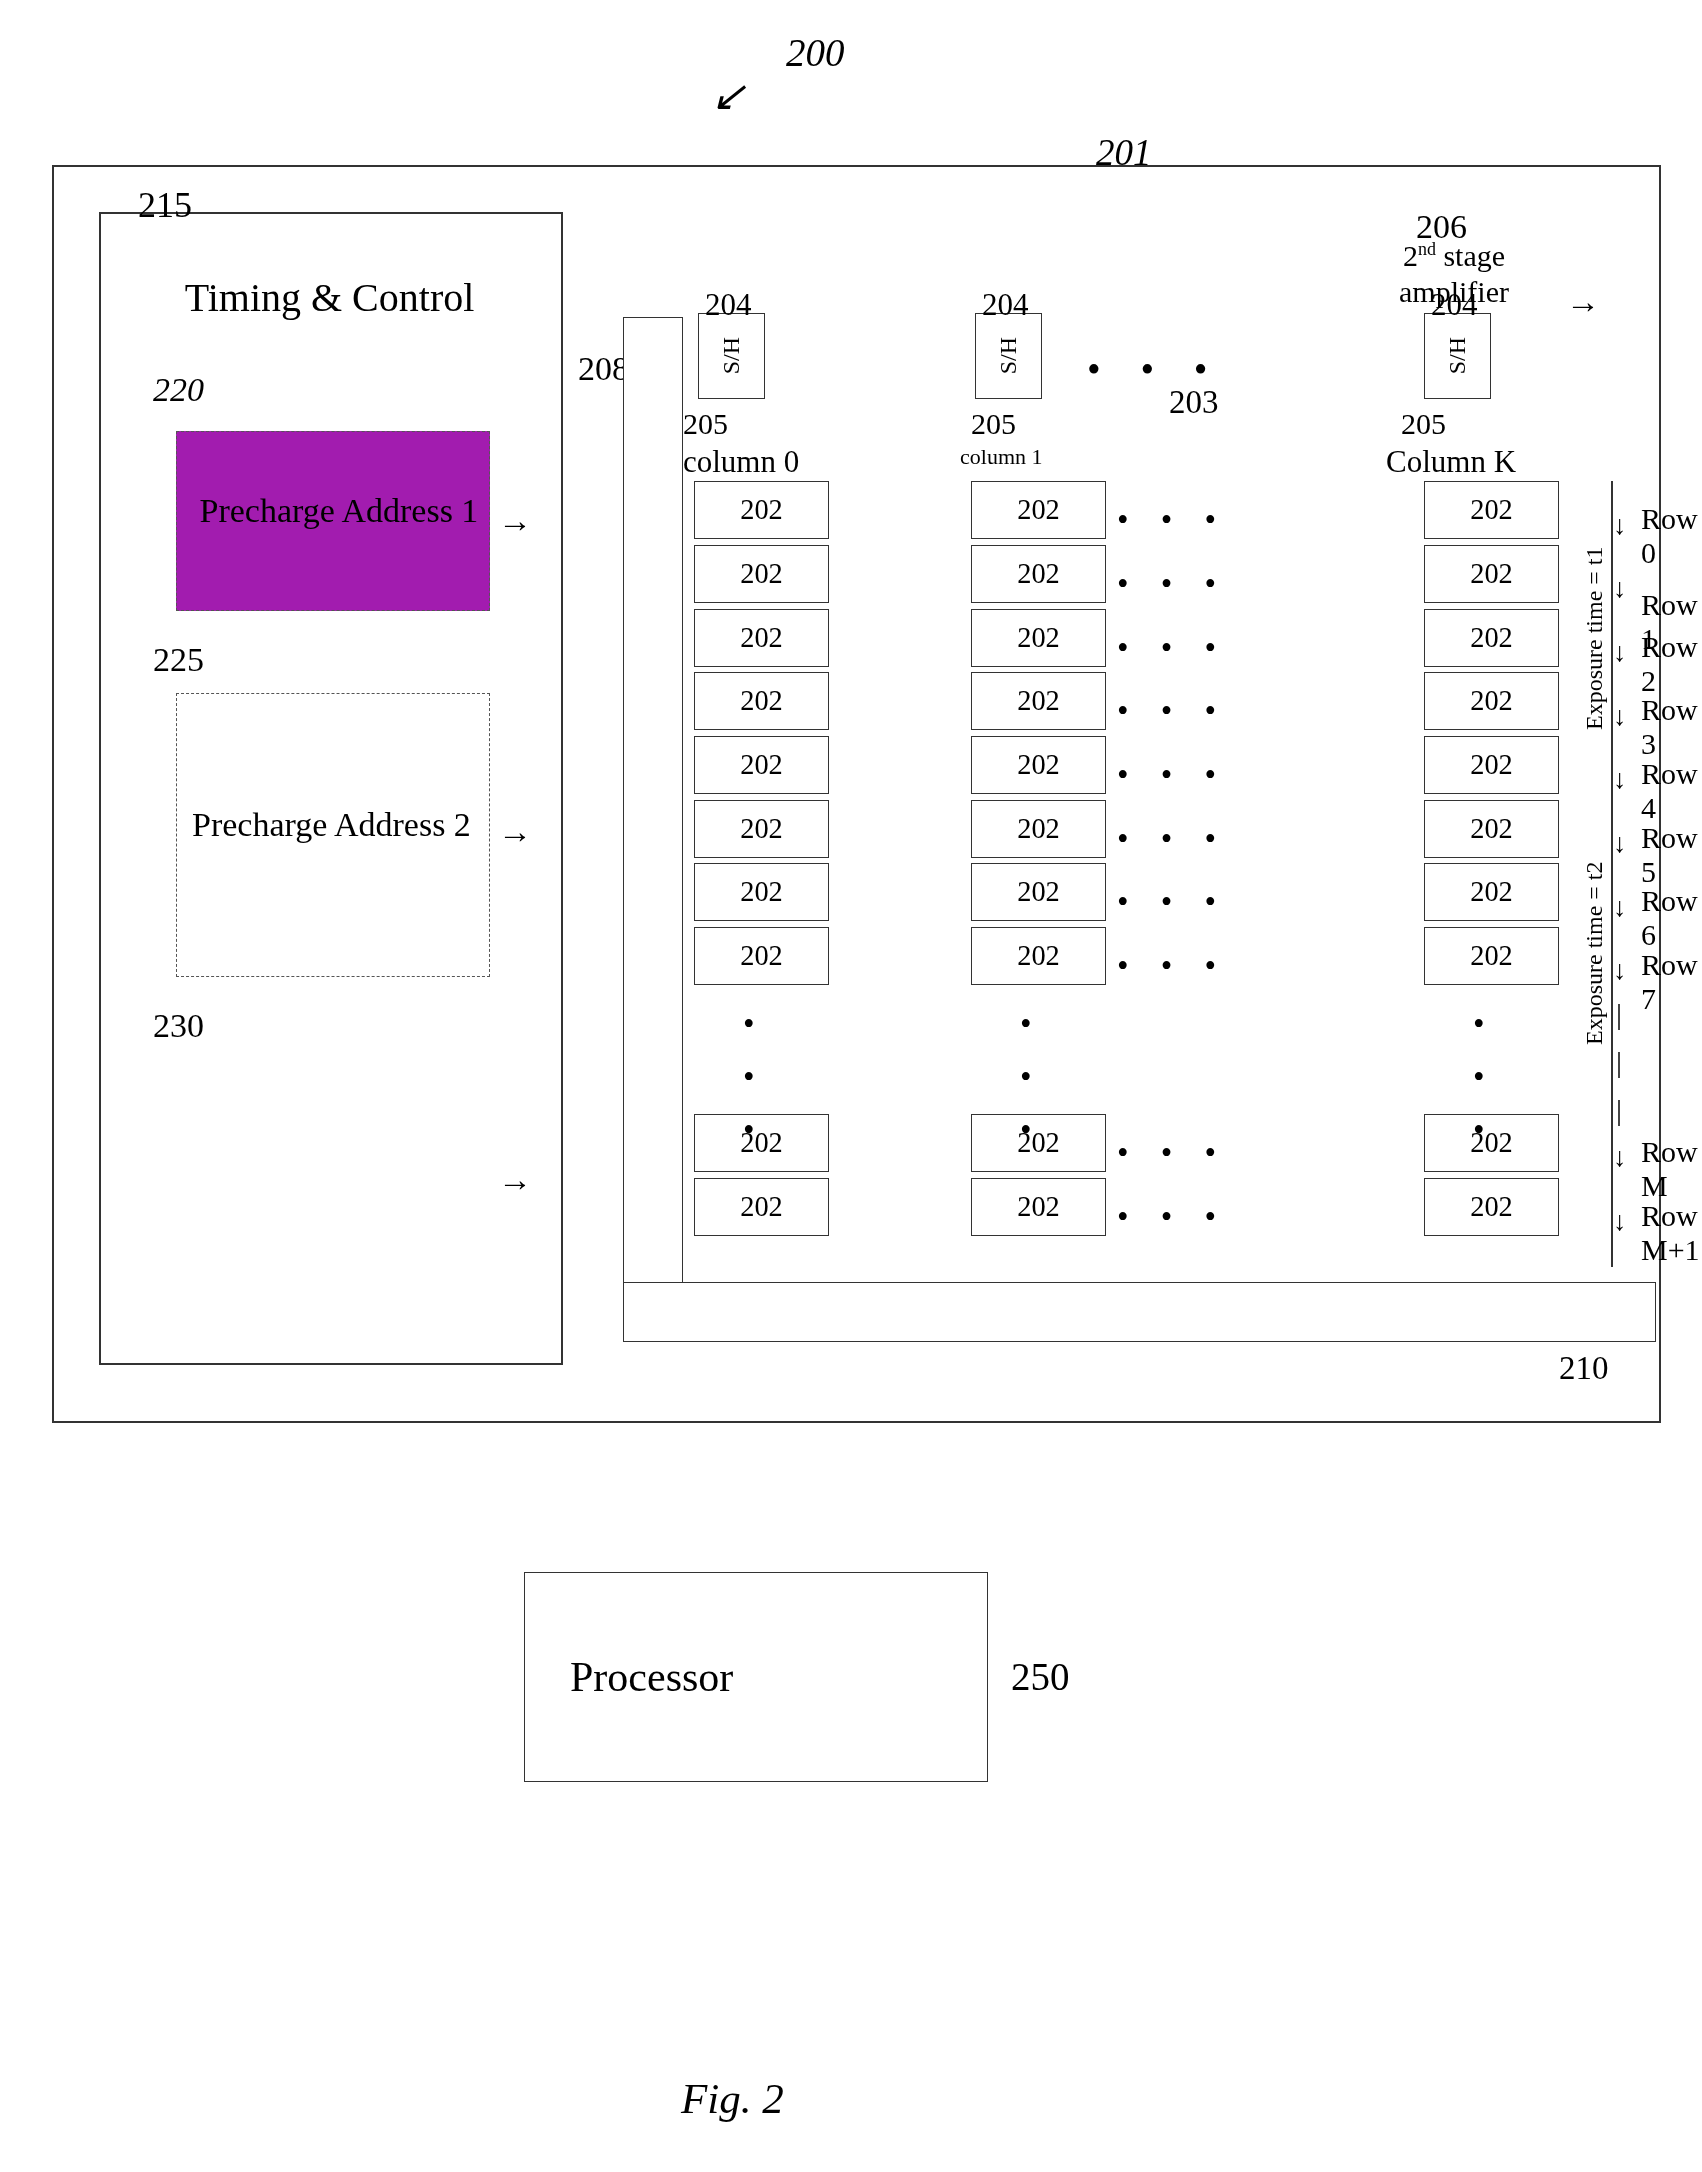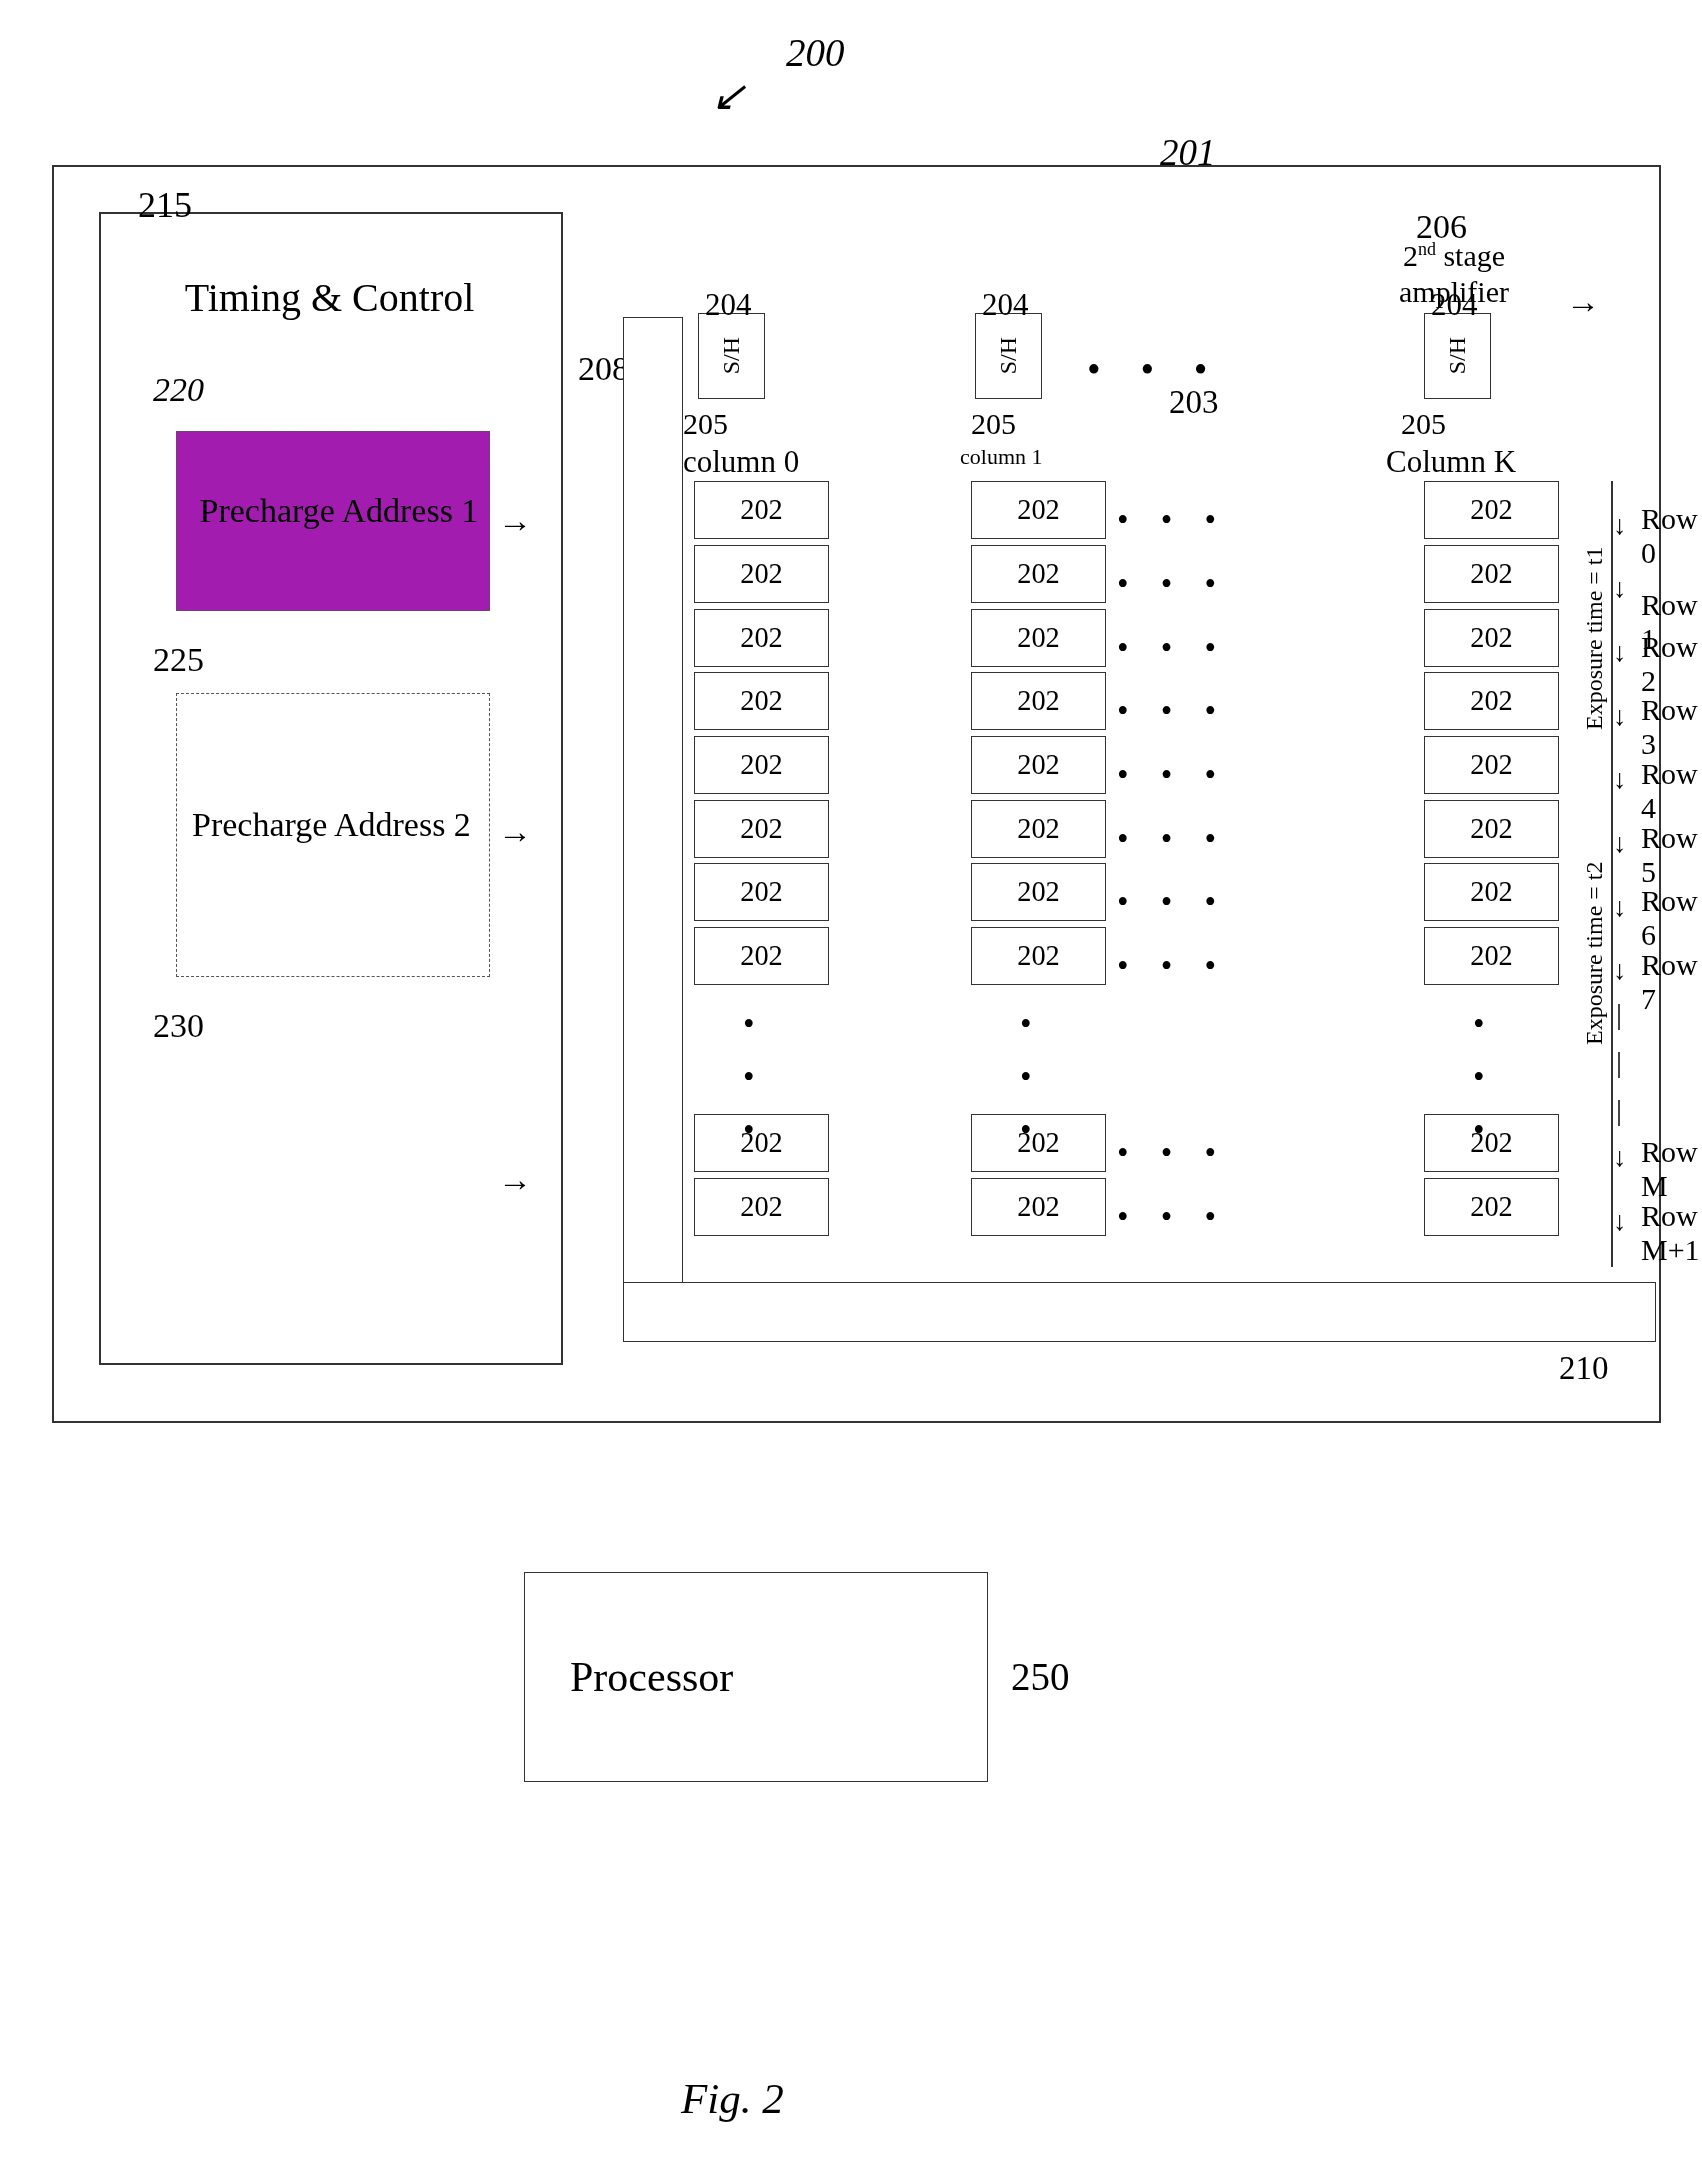--- a/index.html
+++ b/index.html
@@ -137,21 +137,21 @@
     }
   </style>
 </head>
 <body>
 
 <div class="page">
 
   <div class="label-200 handwritten">200</div>
   <div class="arrow-200" style="position:absolute;top:71px;left:711px;font-size:42px;font-style:italic;">↙</div>
 
-  <div class="label-201 handwritten" style="position:absolute;top:131px;left:1160px;font-size:37px;font-style:italic;text-decoration:underline;">201</div>
+  <div class="label-201 handwritten" style="position:absolute;top:131px;left:1096px;font-size:37px;font-style:italic;text-decoration:underline;">201</div>
 
   <div class="outer-box">
 
     <div class="timing-box">
       <div class="label-215 handwritten" style="position:absolute;top:-30px;left:37px;font-size:36px;">215</div>
 
       <div class="timing-title" style="position:absolute;top:60px;left:45px;font-size:40px;width:367px;text-align:center;">Timing &amp; Control</div>
 
       <div class="label-220 handwritten" style="position:absolute;top:157px;left:52px;font-size:34px;">220</div>
 

